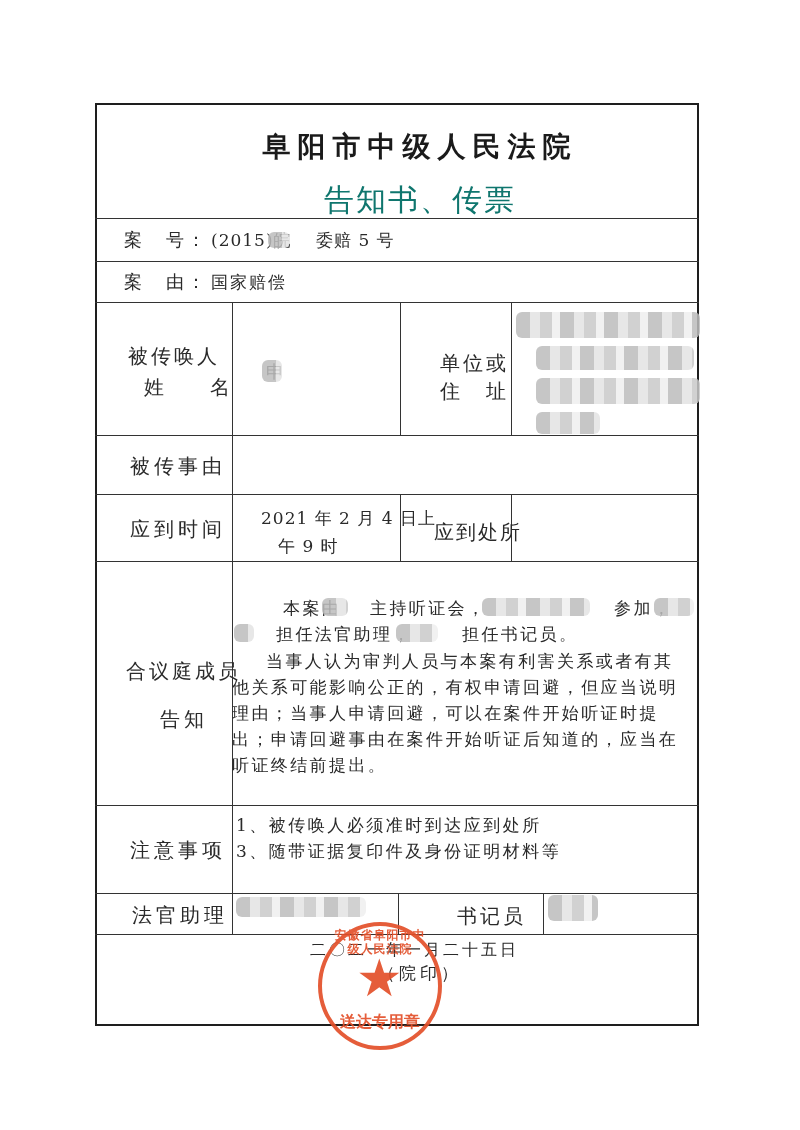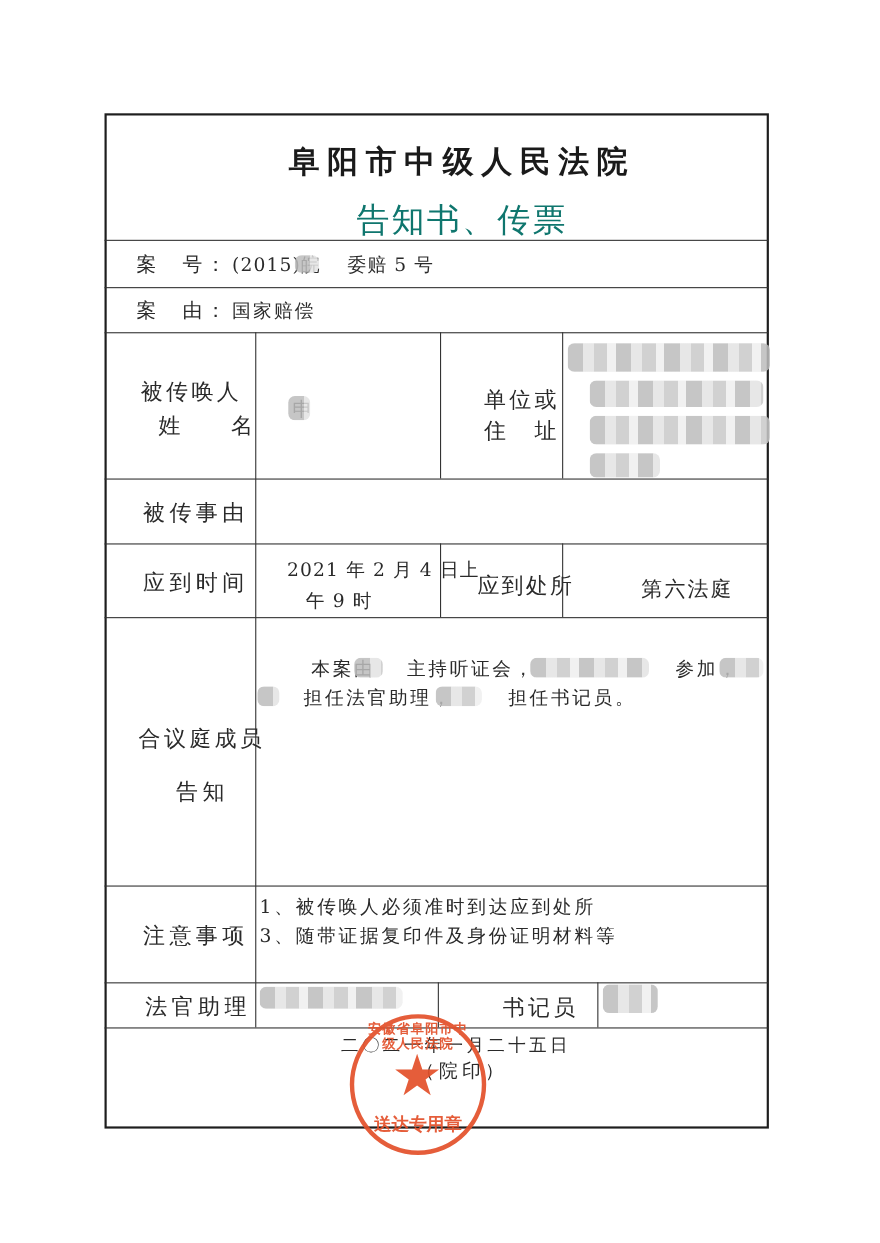--- a/index.html
+++ b/index.html
@@ -98,37 +98,37 @@
   <div class="blur" style="left:536px;top:346px;width:158px;height:24px;"></div>
   <div class="blur" style="left:536px;top:378px;width:164px;height:26px;"></div>
   <div class="blur" style="left:536px;top:412px;width:64px;height:22px;"></div>
 
   <div class="txt cell-label" style="left:110px;top:453px;">被传事由</div>
 
   <div class="txt cell-label" style="left:110px;top:516px;">应到时间</div>
   <div class="txt" style="left:241px;top:507px;font-size:17px;letter-spacing:1px;">2021 年 2 月 4 日上</div>
   <div class="txt" style="left:258px;top:535px;font-size:17px;letter-spacing:1px;">午 9 时</div>
   <div class="txt cell-label" style="left:414px;top:519px;letter-spacing:2px;">应到处所</div>
-  <div class="txt" style="left:511px;width:188px;text-align:center;top:523px;font-size:19px;letter-spacing:2px;">第六法庭</div>
 
   <div class="txt cell-label" style="left:106px;top:658px;letter-spacing:3px;">合议庭成员</div>
   <div class="txt cell-label" style="left:140px;top:706px;letter-spacing:4px;">告知</div>
 
   <div class="txt" style="left:263px;top:597px;font-size:17px;letter-spacing:2.4px;">本案由</div>
   <div class="blur" style="left:322px;top:598px;width:26px;height:18px;"></div>
   <div class="txt" style="left:350px;top:597px;font-size:17px;letter-spacing:2.4px;">主持听证会，</div>
   <div class="blur" style="left:482px;top:598px;width:108px;height:18px;"></div>
   <div class="txt" style="left:594px;top:597px;font-size:17px;letter-spacing:2.4px;">参加，</div>
   <div class="blur" style="left:654px;top:598px;width:40px;height:18px;"></div>
 
   <div class="blur" style="left:234px;top:624px;width:20px;height:18px;"></div>
   <div class="txt" style="left:256px;top:623px;font-size:17px;letter-spacing:2.4px;">担任法官助理，</div>
   <div class="blur" style="left:396px;top:624px;width:42px;height:18px;"></div>
   <div class="txt" style="left:442px;top:623px;font-size:17px;letter-spacing:2.4px;">担任书记员。</div>
 
+  <div class="para" style="top:648px;text-indent:34px;">当事人认为审判人员与本案有利害关系或者有其他关系可能影响公正的，有权申请回避，但应当说明理由；当事人申请回避，可以在案件开始听证时提出；申请回避事由在案件开始听证后知道的，应当在听证终结前提出。</div>
 
   <div class="txt cell-label" style="left:110px;top:837px;">注意事项</div>
   <div class="notes">
     <div>1、被传唤人必须准时到达应到处所</div>
     <div>3、随带证据复印件及身份证明材料等</div>
   </div>
 
   <div class="txt cell-label" style="left:112px;top:902px;">法官助理</div>
   <div class="blur" style="left:236px;top:897px;width:130px;height:20px;"></div>
   <div class="txt cell-label" style="left:437px;top:903px;letter-spacing:3px;">书记员</div>

